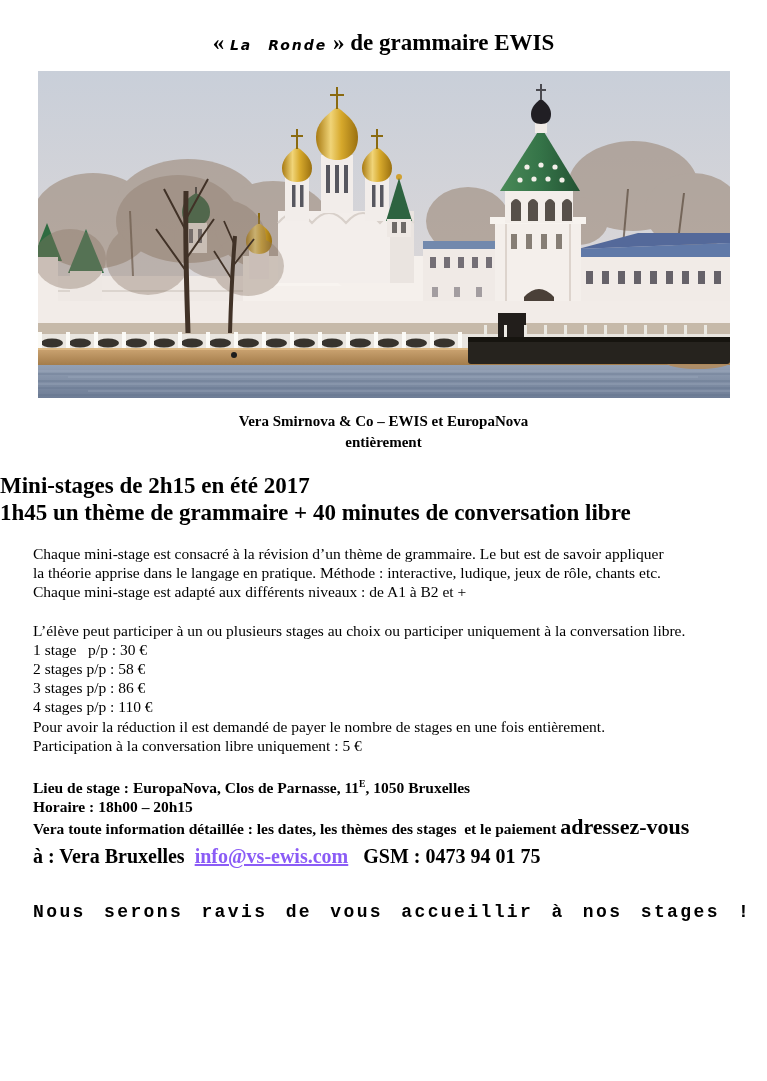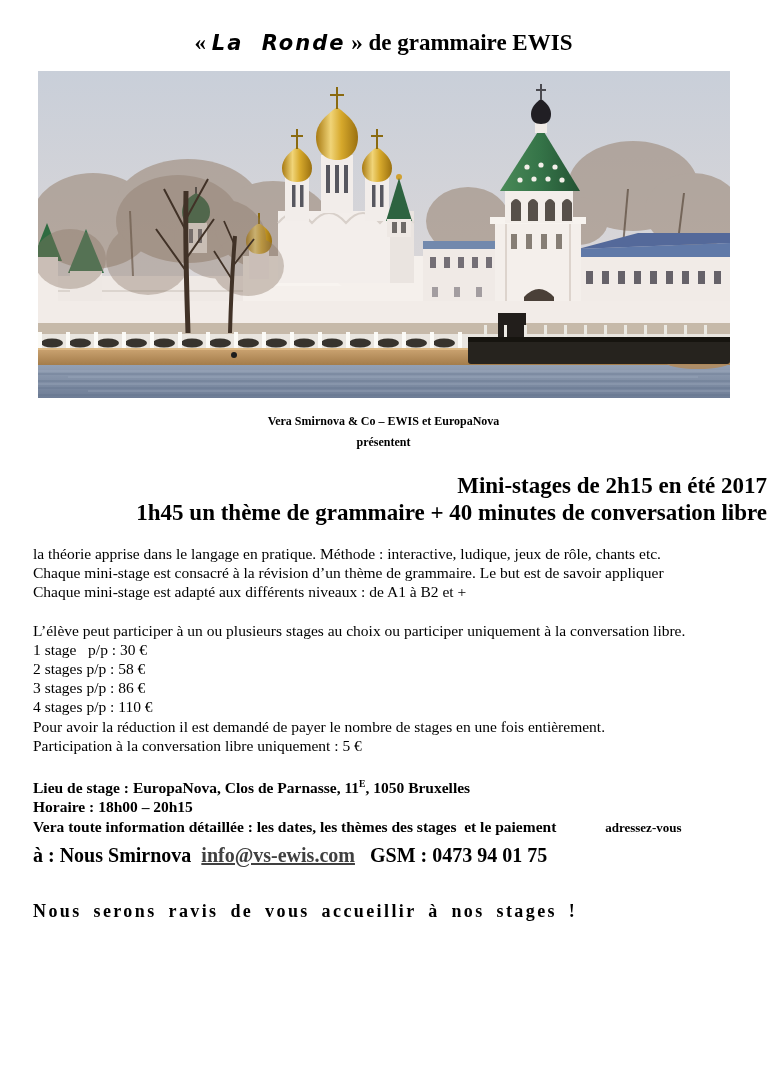--- a/index.html
+++ b/index.html
@@ -9,45 +9,45 @@
   }
   .page { position:relative; width:767px; height:1081px; background:#fff; }
 
   .doc-title {
     margin-top:30px; text-align:center;
     font-size:23px; font-weight:bold; white-space:pre;
   }
   .script-font {
     font-family:"DejaVu Sans", sans-serif;
     font-style:italic; font-weight:bold;
-    font-size:21px; letter-spacing:2px; word-spacing:9px;
+    font-size:14px; letter-spacing:2px; word-spacing:9px;
   }
 
   .photo-wrap { width:692px; height:327px; margin:15px 0 0 38px; overflow:hidden; }
   .photo-wrap svg { display:block; }
 
-  .presenter { margin-top:13px; text-align:center; font-weight:bold; font-size:12px; line-height:21px; }
-  .main-heading { margin-top:19px; text-align:right; font-weight:bold; font-size:23px; line-height:27px; }
+  .presenter { margin-top:13px; text-align:center; font-weight:bold; font-size:15px; line-height:21px; }
+  .main-heading { margin-top:19px; text-align:left; font-weight:bold; font-size:23px; line-height:27px; }
 
   .body-block { margin:18px 33px 0 33px; font-size:15.5px; line-height:19.2px; }
   .body-block .line { white-space:pre; }
   .block-gap { margin-top:19px; }
 
   .info-block { font-weight:bold; }
   .info-block sup { font-size:0.62em; }
-  .emphasis-big { font-size:13px;margin-left:45px; }
+  .emphasis-big { font-size:22px; }
 
   .contact-line {
     margin:7px 33px 0 33px; font-weight:bold; font-size:20px; white-space:pre;
   }
-  .email-link { color:#404040; text-decoration:underline; cursor:pointer; }
+  .email-link { color:#8b5cf6; text-decoration:underline; cursor:pointer; }
 
   .footer-line {
     margin:34px 20px 0 33px;
-    font-family:Liberation Serif, serif; font-weight:bold;
+    font-family:Liberation Mono, monospace; font-weight:bold;
     font-size:18px; letter-spacing:2.4px; word-spacing:5px; white-space:pre;
   }
 </style>
 </head>
 <body>
 
 <div class="page">
 
   <div class="doc-title"><span>« </span><span class="script-font">La Ronde</span><span> »</span><span> de grammaire EWIS</span></div>
 
@@ -331,47 +331,47 @@
           <path d="M192,262 C193,225 195,190 197,165" stroke-width="4"></path>
           <path d="M195,210 L176,180 M195,195 L216,168 M197,175 L186,150" stroke-width="1.8"></path>
         </g>
         <circle cx="196" cy="284" r="3" fill="#1d1d1d"></circle>
       </g>
     </svg>
   </div>
 
   <div class="presenter">
     <div>Vera Smirnova &amp; Co – EWIS et EuropaNova</div>
-    <div>présentent</div>
+    <div>entièrement</div>
   </div>
 
   <div class="main-heading">
     <div>Mini-stages de 2h15 en été 2017</div>
     <div>1h45 un thème de grammaire + 40 minutes de conversation libre</div>
   </div>
 
   <div class="body-block">
+    <div class="line">Chaque mini-stage est consacré à la révision d’un thème de grammaire. Le but est de savoir appliquer</div>
     <div class="line">la théorie apprise dans le langage en pratique. Méthode : interactive, ludique, jeux de rôle, chants etc.</div>
-    <div class="line">Chaque mini-stage est consacré à la révision d’un thème de grammaire. Le but est de savoir appliquer</div>
     <div class="line">Chaque mini-stage est adapté aux différents niveaux : de A1 à B2 et +</div>
   </div>
 
   <div class="body-block block-gap">
     <div class="line">L’élève peut participer à un ou plusieurs stages au choix ou participer uniquement à la conversation libre.</div>
     <div class="line">1 stage   p/p : 30 €</div>
     <div class="line">2 stages p/p : 58 €</div>
     <div class="line">3 stages p/p : 86 €</div>
     <div class="line">4 stages p/p : 110 €</div>
     <div class="line">Pour avoir la réduction il est demandé de payer le nombre de stages en une fois entièrement.</div>
     <div class="line">Participation à la conversation libre uniquement : 5 €</div>
   </div>
 
   <div class="body-block info-block block-gap">
     <div class="line"><span>Lieu de stage : EuropaNova, Clos de Parnasse, 11</span><sup>E</sup><span>, 1050 Bruxelles</span></div>
     <div class="line">Horaire : 18h00 – 20h15</div>
     <div class="line"><span>Vera toute information détaillée : les dates, les thèmes des stages  et le paiement </span><span class="emphasis-big">adressez-vous</span></div>
   </div>
 
-  <div class="contact-line"><span>à : Nous Smirnova  </span><a class="email-link">info@vs-ewis.com</a><span>   GSM : 0473 94 01 75</span></div>
+  <div class="contact-line"><span>à : Vera Bruxelles  </span><a class="email-link">info@vs-ewis.com</a><span>   GSM : 0473 94 01 75</span></div>
 
   <div class="footer-line">Nous serons ravis de vous accueillir à nos stages !</div>
 
 </div>
 
 </body></html>

